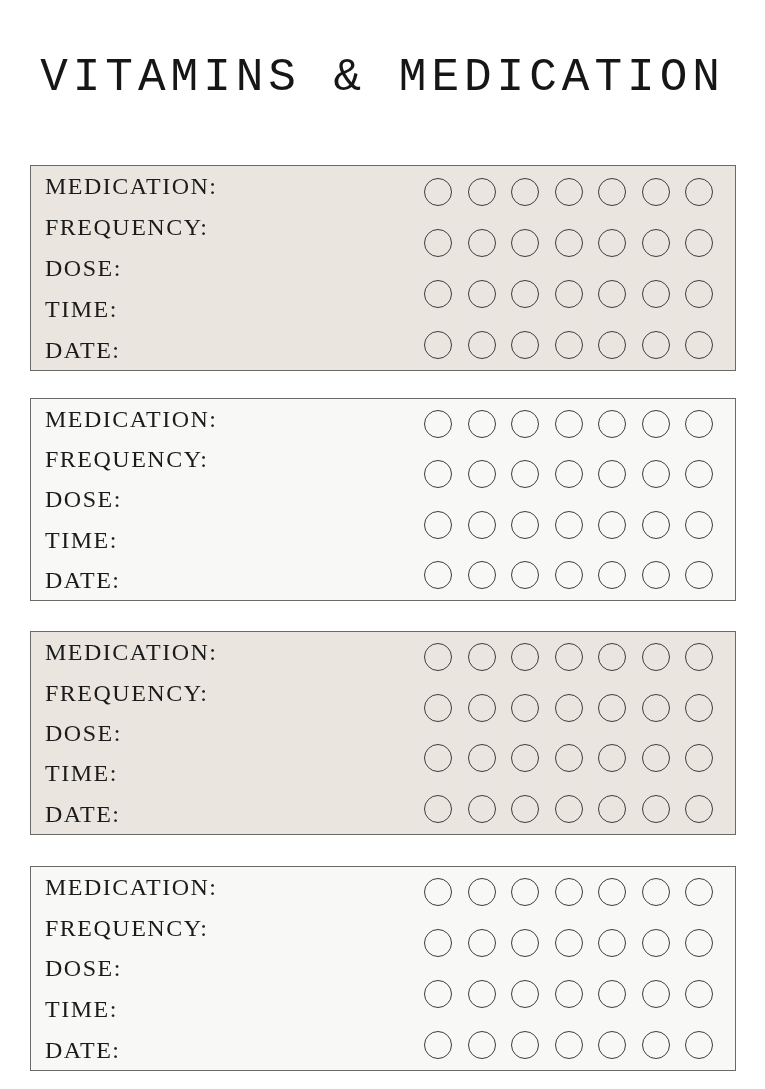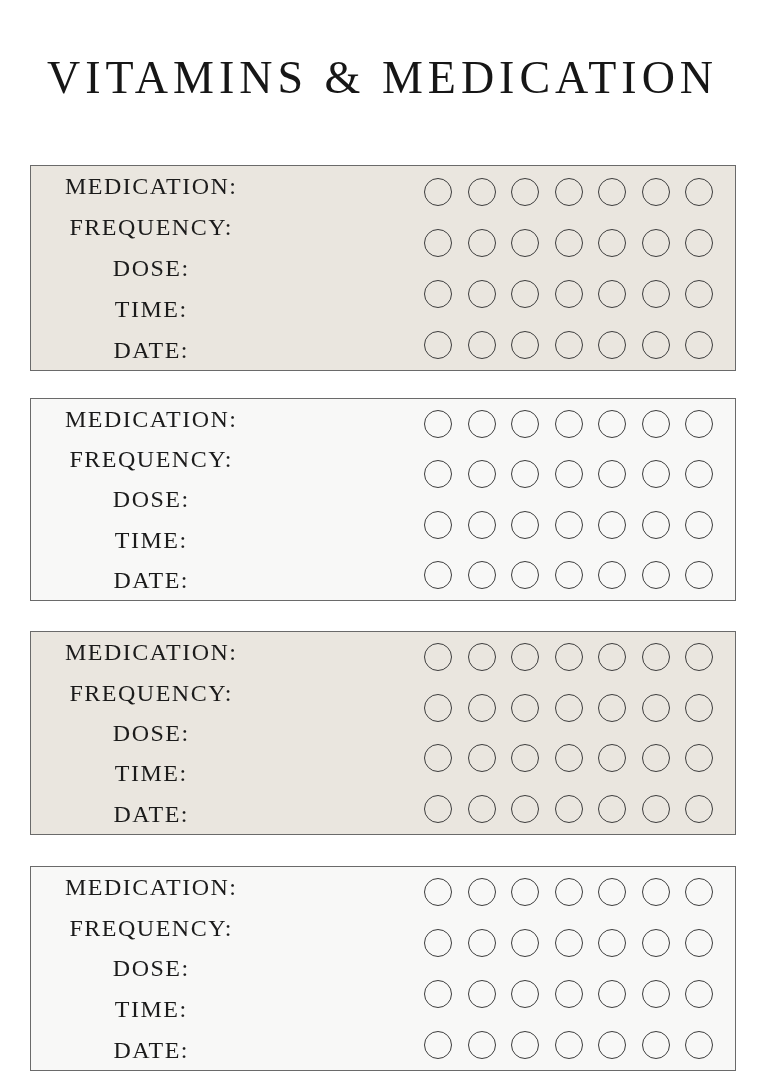--- a/index.html
+++ b/index.html
@@ -16,21 +16,21 @@
   body{
     position:relative;
     background:var(--page-bg);
     font-family:"Liberation Serif","DejaVu Serif",serif;
     overflow:hidden;
   }
   .title{
     position:absolute;
     top:53px;left:0;width:765px;
     text-align:center;
-    font-family:Liberation Serif, serif;
+    font-family:Liberation Mono, monospace;
     font-weight:300;
     font-size:46px;
     letter-spacing:5px;
     line-height:50px;
     color:var(--title);
     white-space:nowrap;
   }
   .card{
     position:absolute;
     left:30px;width:706px;
@@ -40,22 +40,21 @@
   .card.light{background:var(--card-bg-light);}
   .card-1{top:165px;height:206px;}
   .card-2{top:398px;height:203px;}
   .card-3{top:631px;height:204px;}
   .card-4{top:866px;height:205px;}
   .labels{
     position:absolute;
     left:14px;top:0;bottom:0;
     display:flex;flex-direction:column;
     justify-content:space-around;
-    align-items:center;
-    margin-left:20px;
+    align-items:flex-start;
   }
   .labels .field-label{
     font-size:24px;
     letter-spacing:1.5px;
     line-height:1;
     color:var(--text);
     white-space:nowrap;
   }
   .circles{
     position:absolute;

